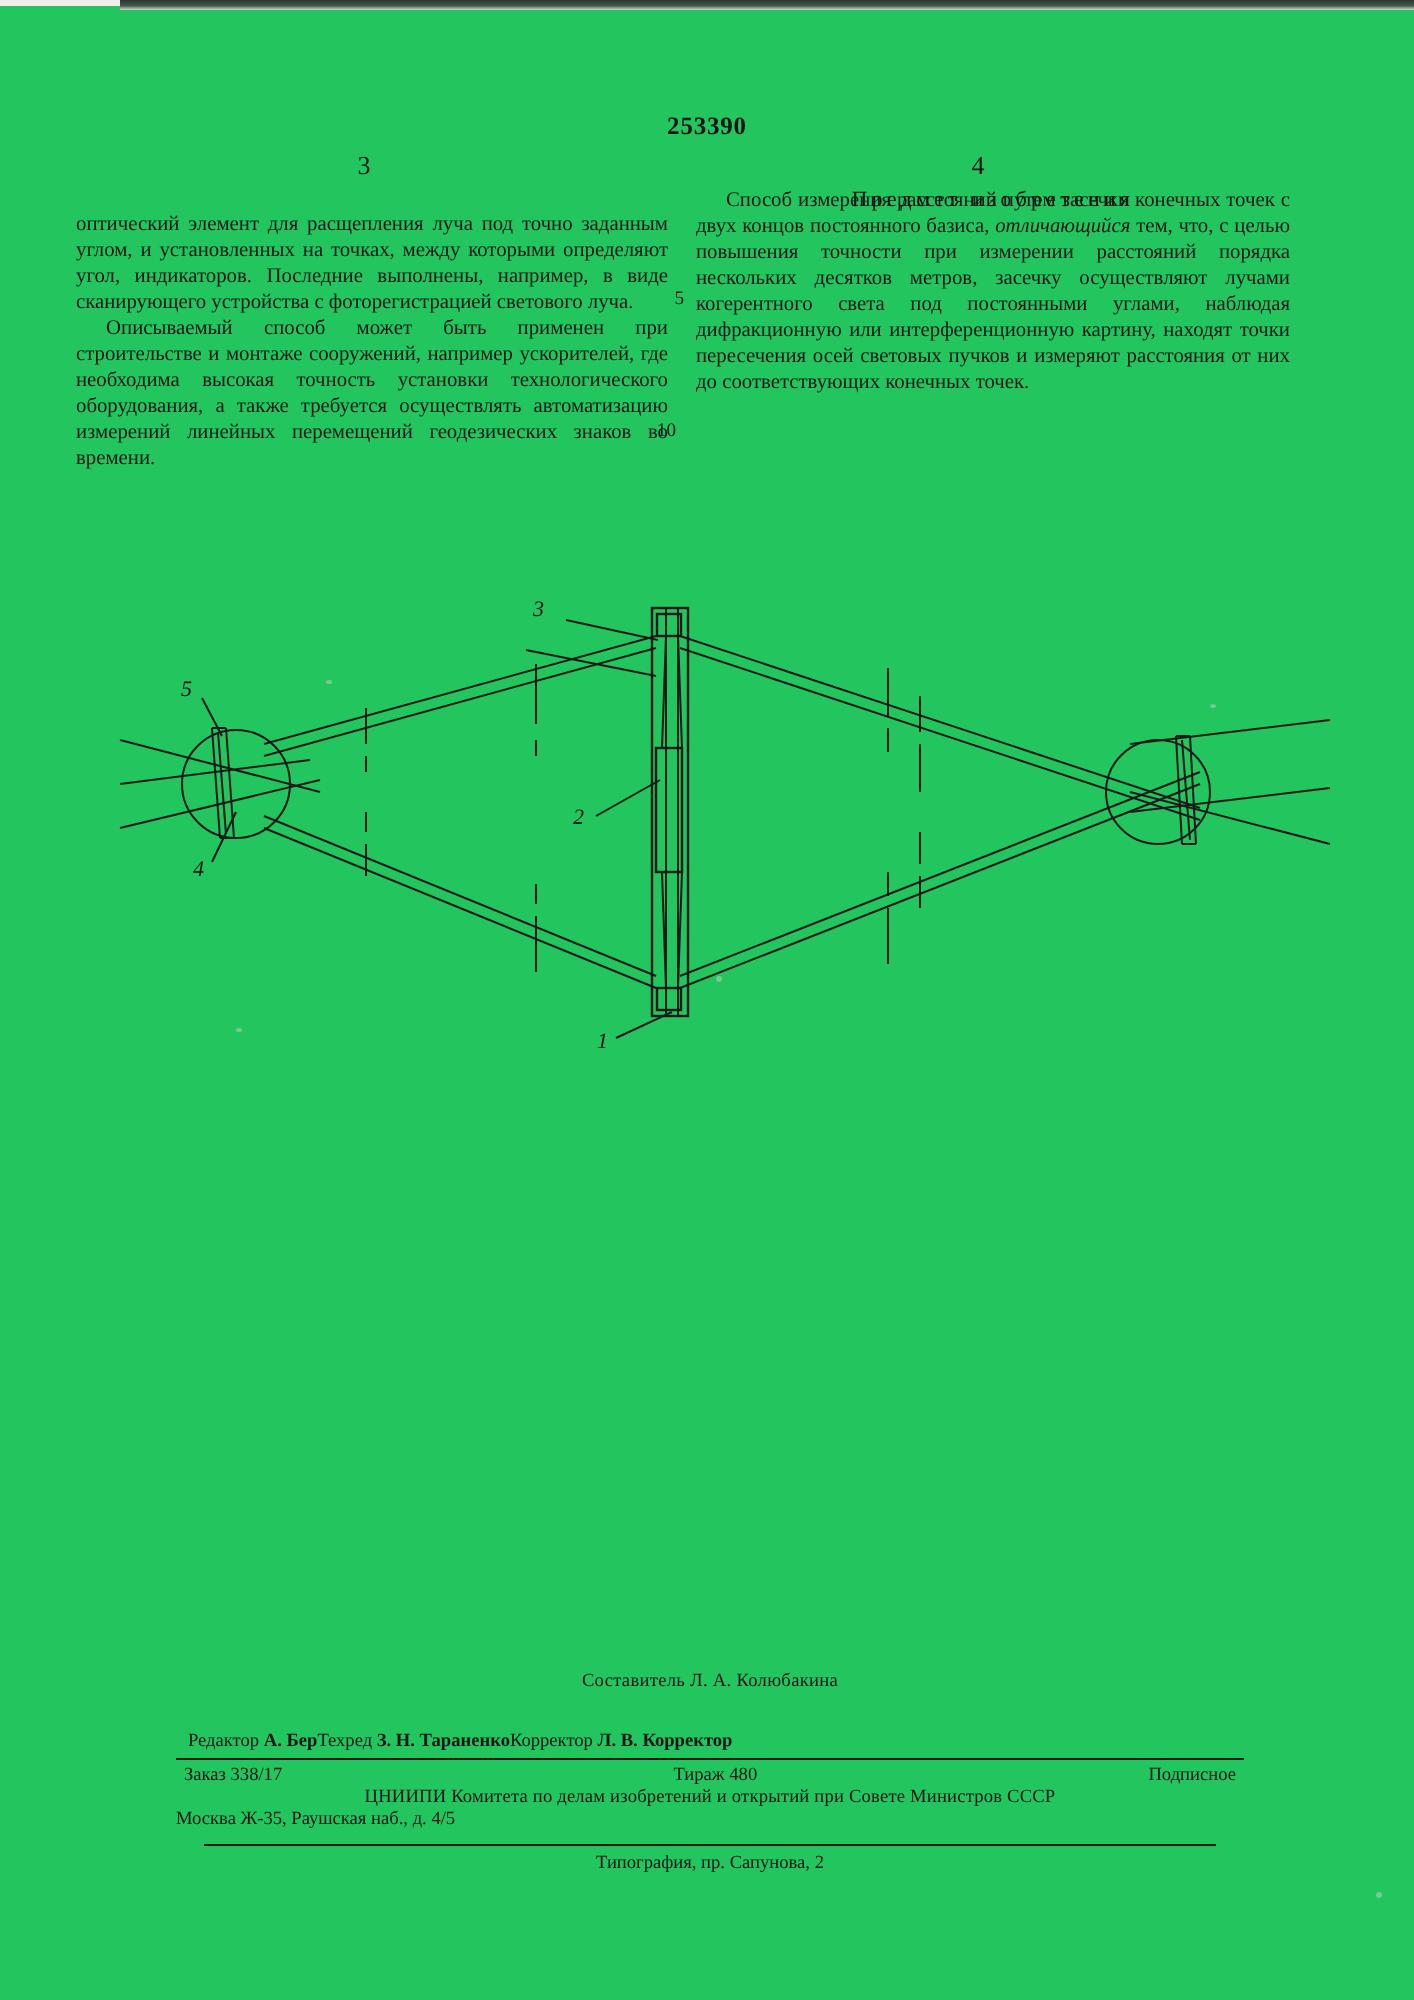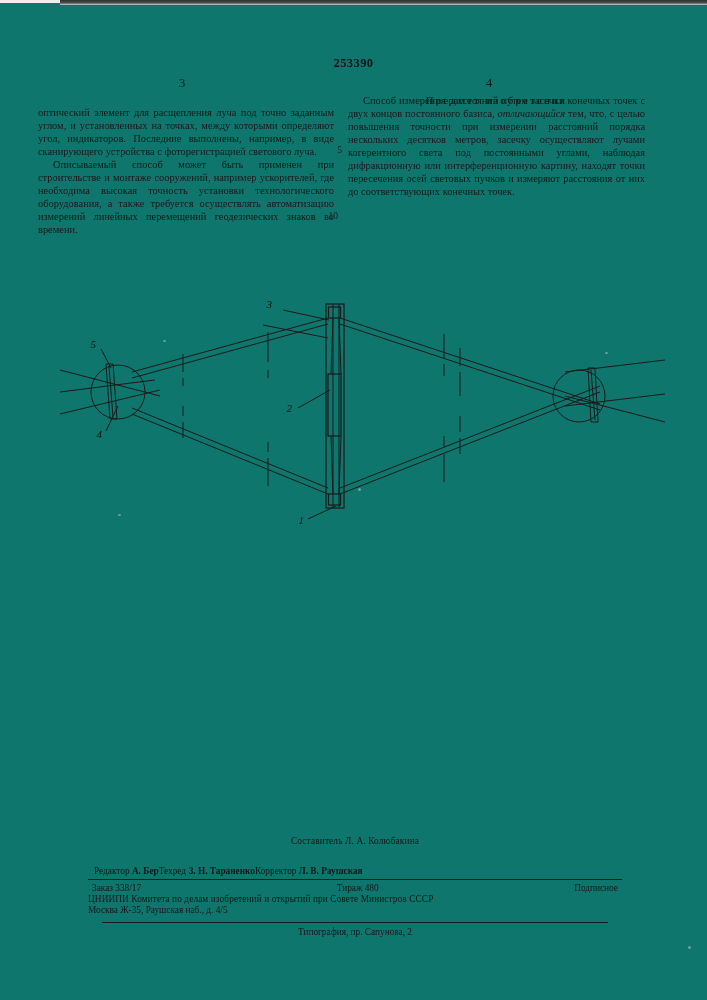--- a/index.html
+++ b/index.html
@@ -4,21 +4,21 @@
 <style>
   html, body {
     margin: 0;
     padding: 0;
     background: #ffffff;
   }
   #page {
     position: relative;
     width: 707px;
     height: 1000px;
-    background: #0f766e;
+    background: #22c55e;
     overflow: hidden;
     font-family: "Liberation Serif", "DejaVu Serif", serif;
     color: #141414;
   }
 
   
   .scan-top-edge {
     position: absolute;
     left: 60px;
     top: 0px;
@@ -132,20 +132,21 @@
   .imprint .rule {
     border-top: 1.3px solid #1a1a1a;
     margin: 0 0 3px 0;
   }
   .imprint .order-row {
     display: flex;
     justify-content: space-between;
     padding: 0 4px;
   }
   .imprint .agency {
+    text-align: center;
     margin-top: 1px;
     letter-spacing: .1px;
   }
   .imprint .address {
     margin-top: 1px;
   }
   .imprint .rule2 {
     border-top: 1.3px solid #1a1a1a;
     margin: 7px 14px 4px 14px;
   }
@@ -279,21 +280,21 @@
       <text class="fig-label" x="62" y="152" text-anchor="end">4</text>
     </svg>
   </div>
 
   <div class="imprint">
     <div class="compiler">Составитель Л. А. Колюбакина</div>
 
     <div class="staff-row">
       <div><span>Редактор</span> <span class="bold">А. Бер</span></div>
       <div><span>Техред</span> <span class="bold">З. Н. Тараненко</span></div>
-      <div><span>Корректор</span> <span class="bold">Л. В. Раушская</span></div>
+      <div><span>Корректор</span> <span class="bold">Л. В. Корректор</span></div>
     </div>
 
     <div class="rule"></div>
 
     <div class="order-row">
       <div>Заказ 338/17</div>
       <div>Тираж 480</div>
       <div>Подписное</div>
     </div>
 

